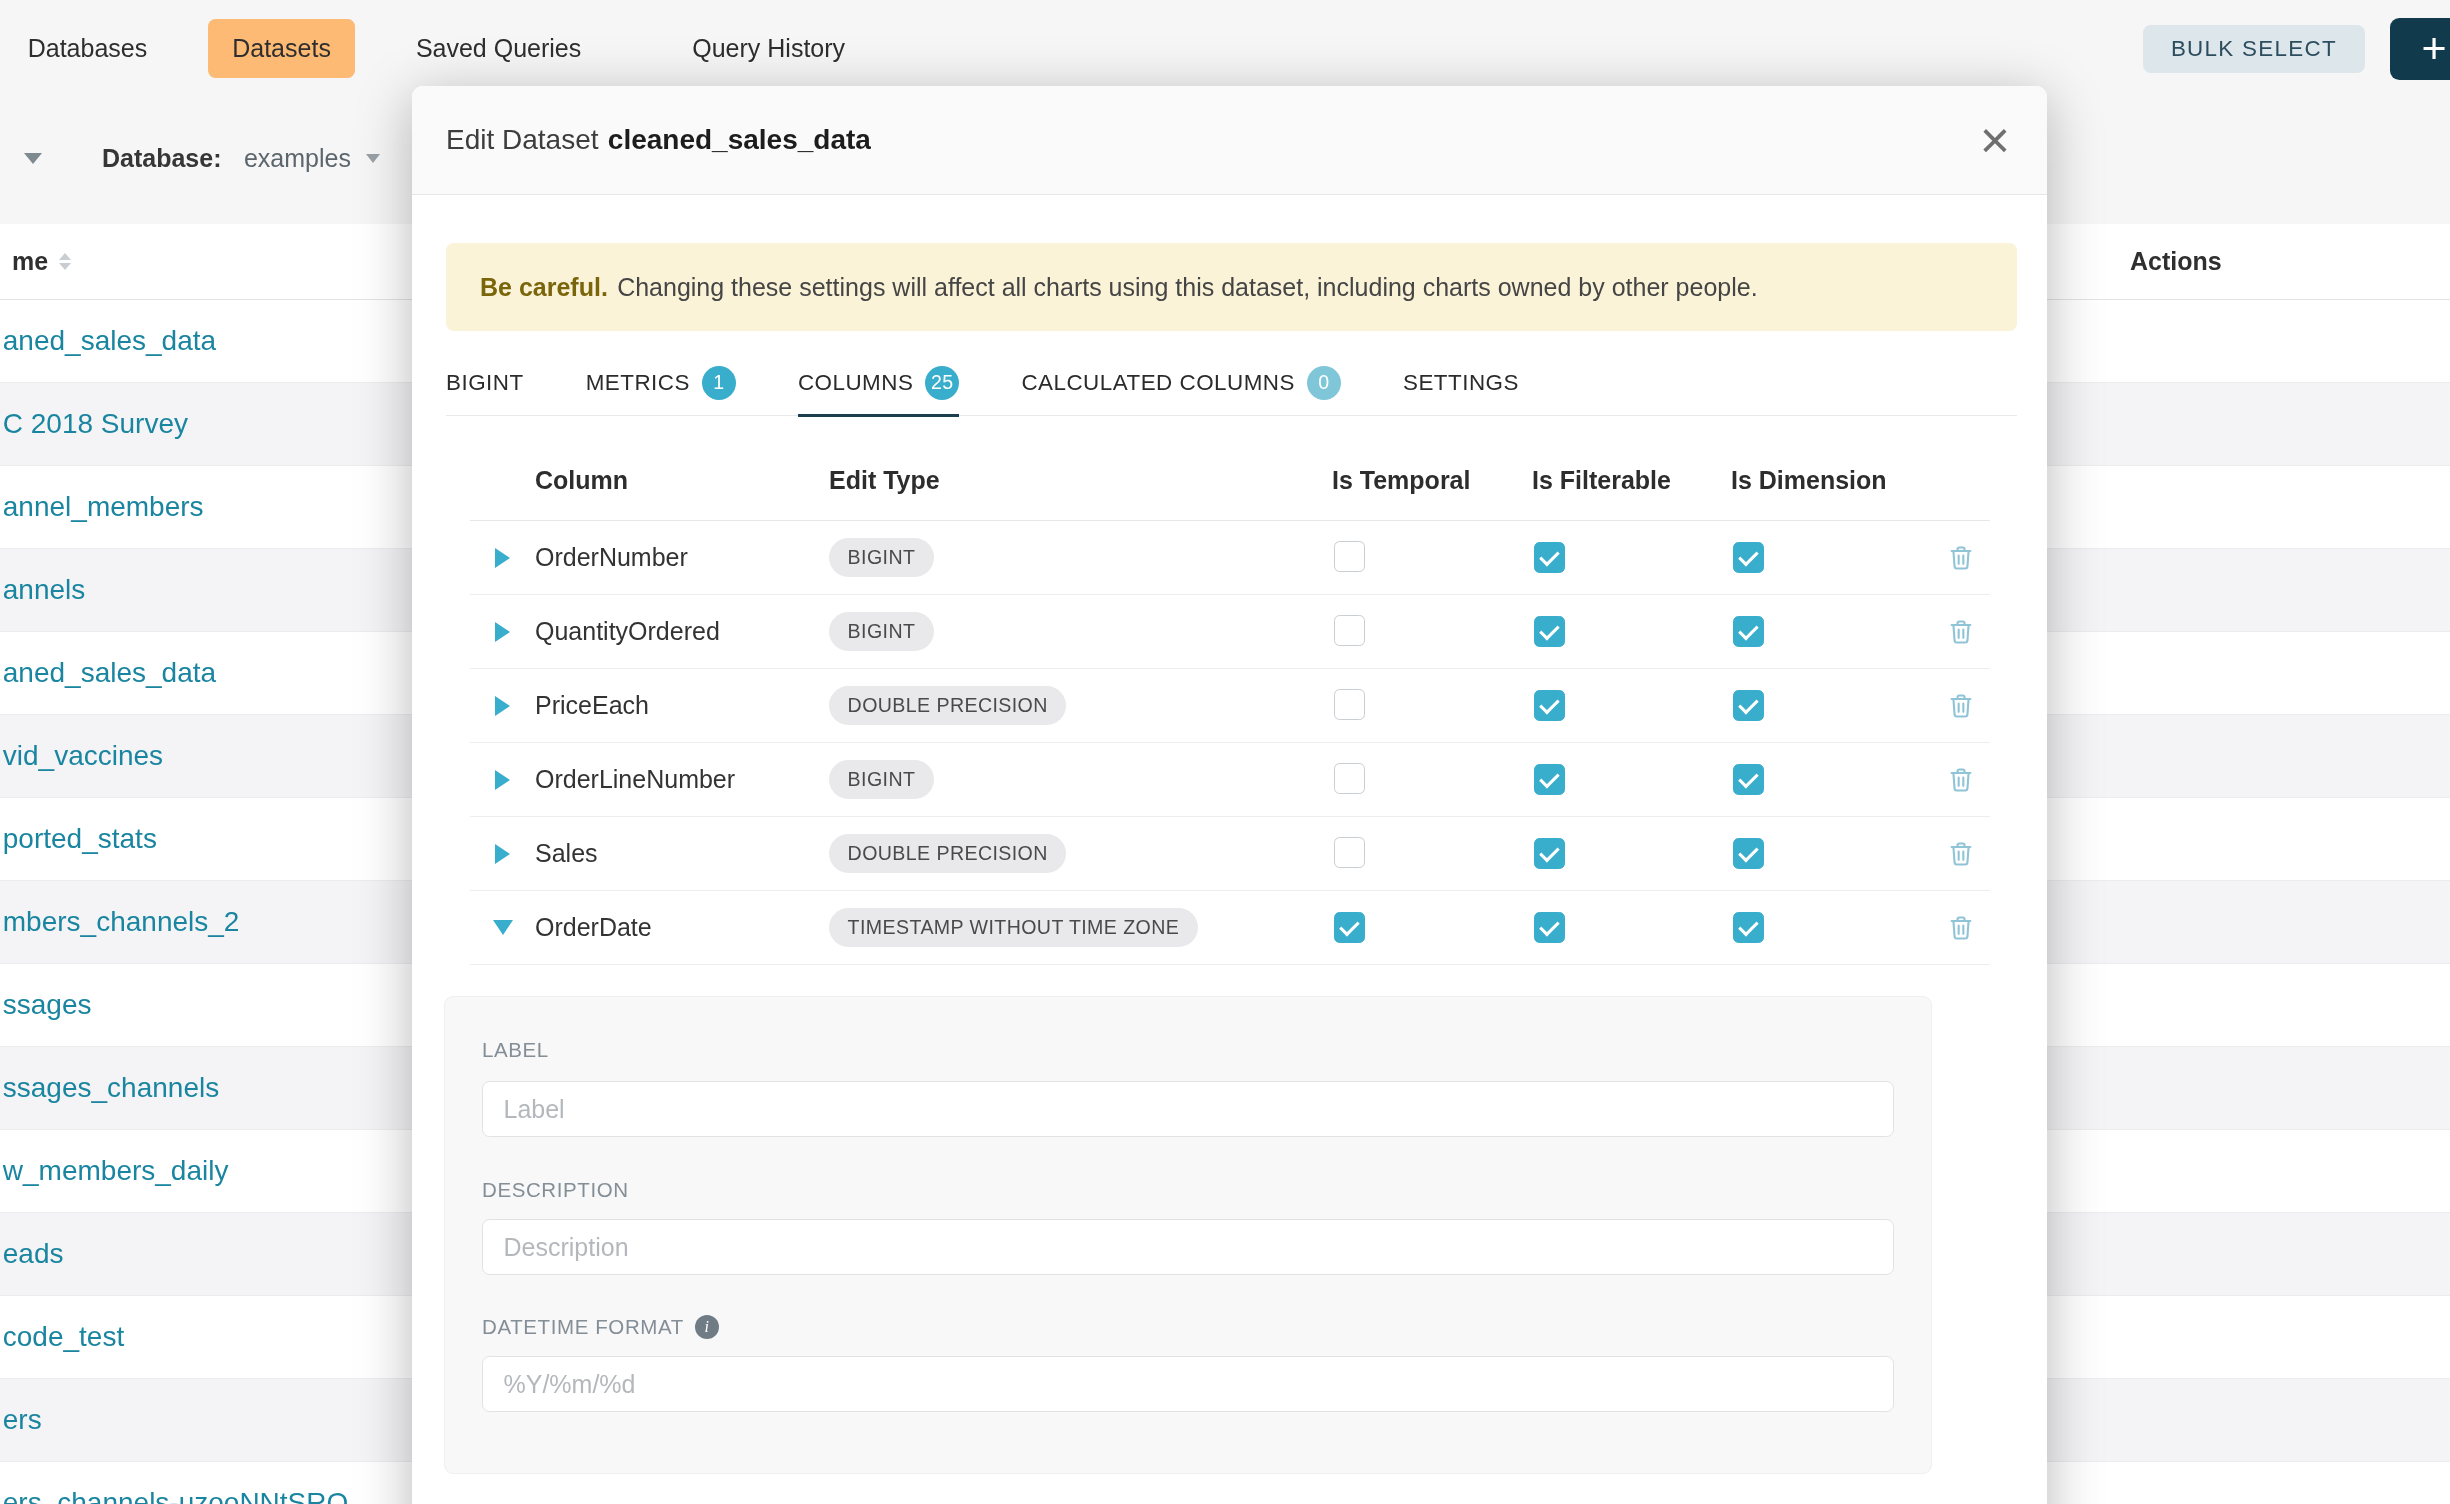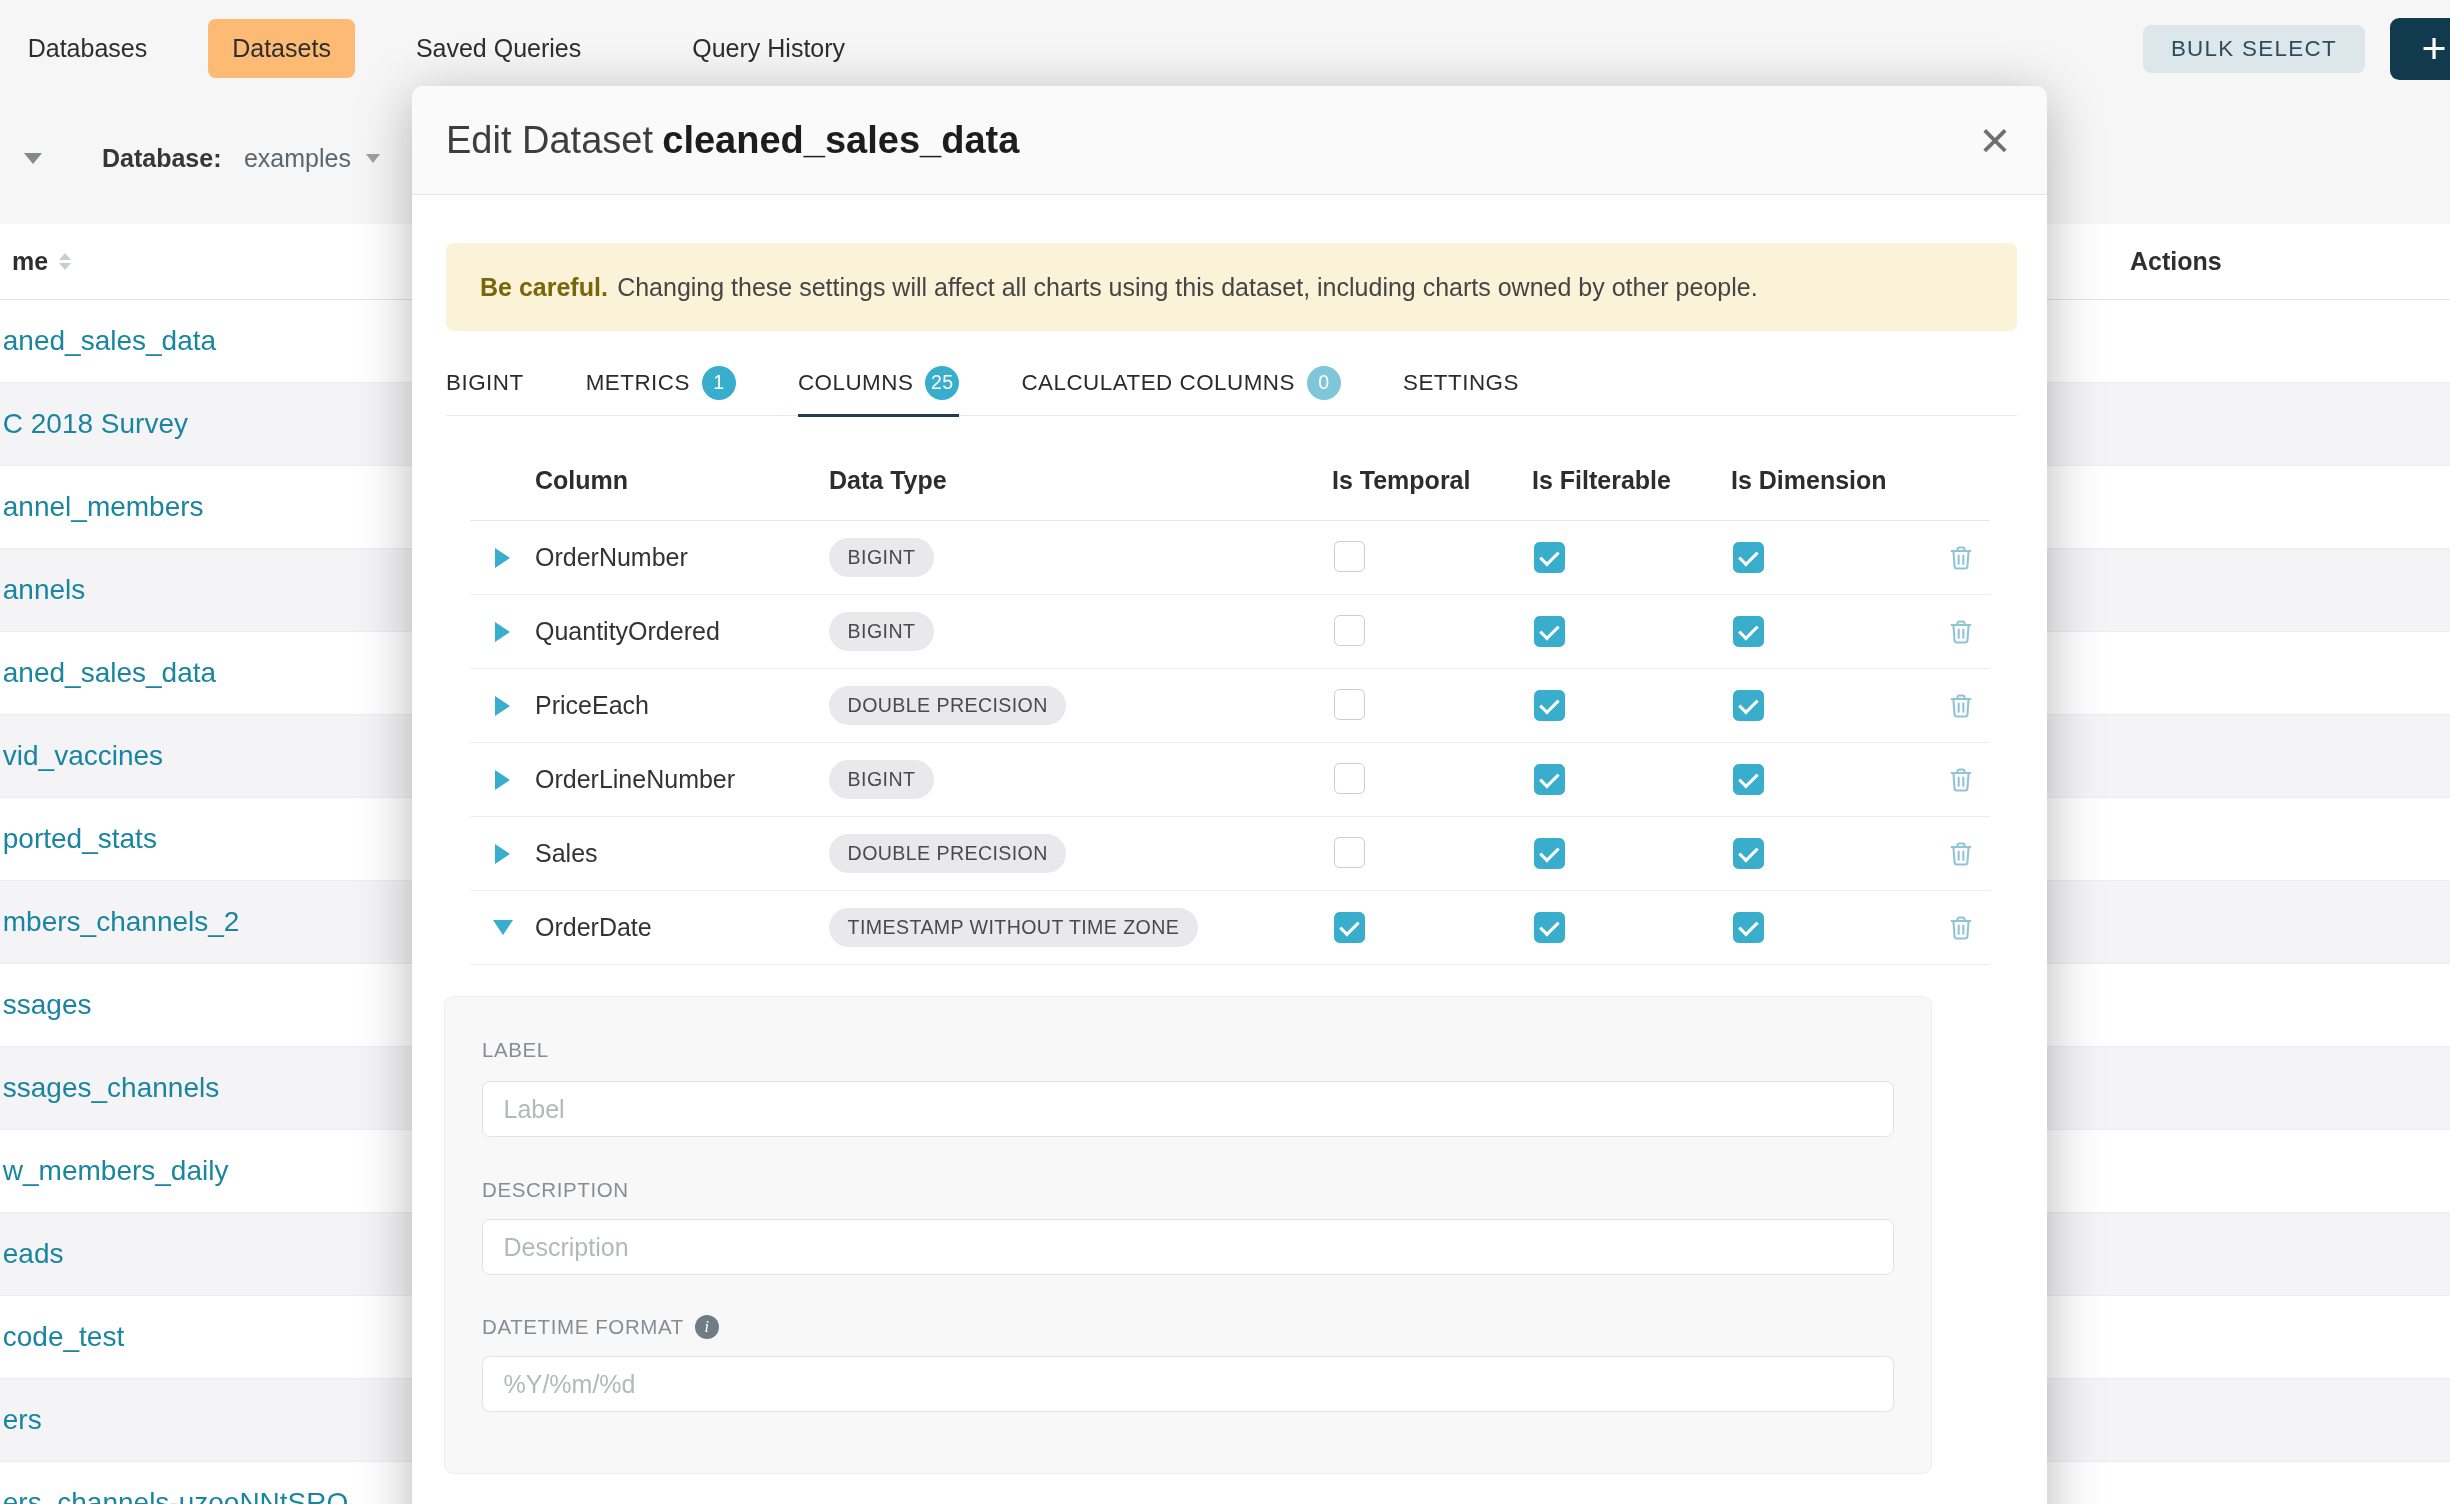--- a/index.html
+++ b/index.html
@@ -35,21 +35,21 @@
   .actions-h{position:absolute;left:2130px;font-weight:700;font-size:25px;}
   .lrow{height:82px;display:flex;align-items:center;border-bottom:0.9px solid #ececef;padding-left:2.8px;}
   .rows-wrap .lrow:nth-child(even){background:#f4f4f6;}
   .ds-link{color:var(--link,#1a85a0);font-size:28px;text-decoration:none;cursor:pointer;white-space:nowrap;}
 
   
   .modal{position:absolute;left:412px;top:86px;width:1635px;height:1585px;background:#fff;border-radius:11.2px;
          box-shadow:0 11.2px 56px rgba(0,0,0,.28);z-index:10;}
   .modal-header{position:absolute;top:0;left:0;right:0;height:109px;background:#fafafa;border-bottom:0.9px solid #e7e7ea;
                 border-radius:11.2px 11.2px 0 0;display:flex;align-items:center;padding:0 37px 0 34px;box-sizing:border-box;}
-  .modal-title{font-size:38px;color:#3d3d3d;}
+  .modal-title{font-size:28px;color:#3d3d3d;}
   .modal-title .ds-name{color:#1d1d1d;margin-left:9.3px;font-weight:700;}
   .close-x{margin-left:auto;font-size:52px;color:#6f6f6f;line-height:1;cursor:pointer;font-weight:300;}
 
   .warning{position:absolute;top:157px;left:34px;right:30px;height:88px;background:var(--warning-bg,#faf3d8);
            border-radius:7.5px;display:flex;align-items:center;padding:0 34px;font-size:25px;color:#454545;box-sizing:border-box;}
   .warning .wb{color:var(--warning-accent,#7a650a);font-weight:700;margin-right:9.3px;}
 
   .mtabs{position:absolute;top:266px;left:34px;right:30px;height:63px;border-bottom:1.9px solid #e9e9ec;display:flex;align-items:stretch;}
   .mtab{display:inline-flex;align-items:center;margin-right:62px;font-size:22.4px;letter-spacing:0.5px;color:#2b2b2b;
         border-bottom:3.7px solid transparent;margin-bottom:-1.9px;cursor:pointer;white-space:nowrap;}
@@ -202,21 +202,21 @@
       </div>
       <div class="mtab">
         <span>SETTINGS</span>
       </div>
     </div>
 
     <div class="ctable">
       <div class="crow head">
         <div></div>
         <div class="chead">Column</div>
-        <div class="chead">Data Type</div>
+        <div class="chead">Edit Type</div>
         <div class="chead">Is Temporal</div>
         <div class="chead">Is Filterable</div>
         <div class="chead">Is Dimension</div>
         <div></div>
       </div>
 
       <div class="crow">
         <div class="caret-cell">
             <span class="caret"></span>
           </div>

